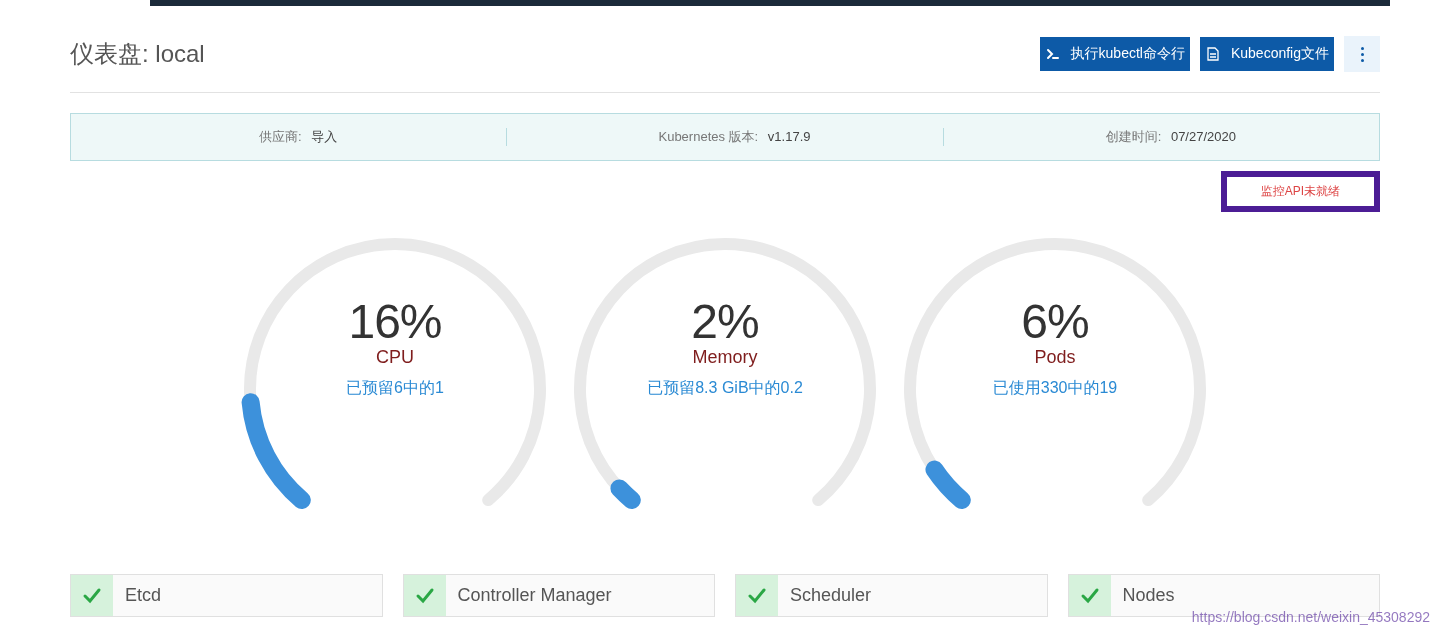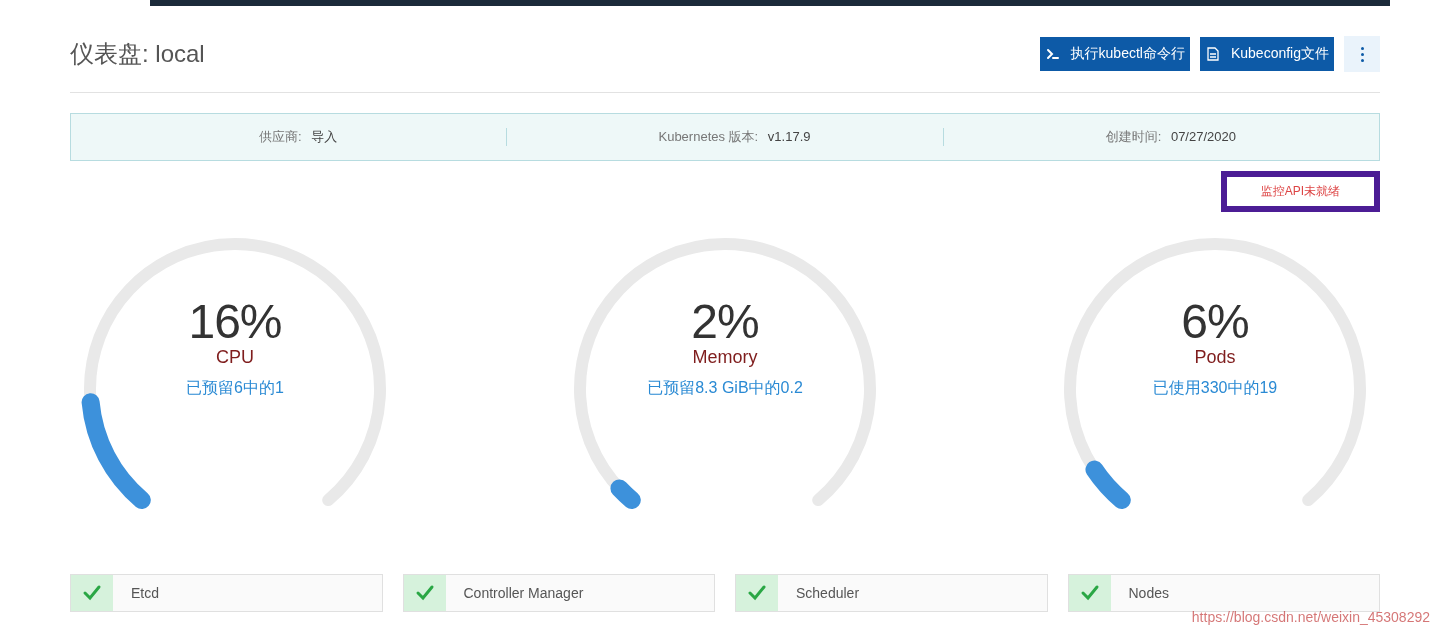--- a/index.html
+++ b/index.html
@@ -13,33 +13,33 @@
   .btn .icon-box { width: 16px; height: 16px; display: inline-flex; align-items: center; justify-content: center; }
   .more-btn { width: 36px; height: 36px; background: #eaf3fb; border: none; color: #0d5aa7; font-size: 18px; cursor: pointer; display: flex; align-items: center; justify-content: center; flex-direction: column; gap: 3px; }
   .dot { width: 3px; height: 3px; background: #0d5aa7; border-radius: 50%; }
   .divider { border: none; border-top: 1px solid #e2e2e2; margin-bottom: 20px; }
   .info-banner { display: flex; border: 1px solid #b7dce0; background: #eef8f8; padding: 14px 0; margin-bottom: 10px; }
   .info-cell { flex: 1; text-align: center; font-size: 13px; color: #777; border-right: 1px solid #b7dce0; padding-left: 19px; }
   .info-cell:last-child { border-right: none; }
   .info-cell .val { color: #444; margin-left: 6px; }
   .alert-row { display: flex; justify-content: flex-end; margin-bottom: 12px; }
   .alert-box { border: 6px solid #4c1d95; color: #d44; font-size: 12px; padding: 6px 34px; }
-  .gauges { display: flex; justify-content: space-between; margin-bottom: 50px; }
+  .gauges { display: flex; justify-content: center; margin-bottom: 50px; }
   .gauge { width: 330px; text-align: center; position: relative; }
   .gauge svg { display: block; margin: 0 auto; }
   .gauge-center { position: absolute; left: 50%; transform: translateX(-50%); top: 70px; width: 260px; }
   .gauge-pct { font-size: 48px; font-weight: 400; color: #333; letter-spacing: -1px; }
   .gauge-label { font-size: 18px; color: #7f1d1d; margin-top: -2px; }
   .gauge-sub { font-size: 16px; color: #2a8ad4; margin-top: 10px; }
   .status-row { display: flex; gap: 20px; margin-bottom: 30px; }
   .status-card { flex: 1; display: flex; align-items: stretch; border: 1px solid #e0e0e0; background: #fafafa; }
   .status-icon { width: 42px; background: #d6f2dc; display: flex; align-items: center; justify-content: center; }
-  .status-label { flex: 1; padding: 10px 18px; font-size: 14px; color: #555; }
+  .status-label { flex: 1; padding: 10px 12px; font-size: 18px; color: #555; }
   .events { border: 1px solid #e0e0e0; padding: 8px 12px; display: flex; align-items: center; gap: 10px; }
-  .watermark { position: fixed; bottom: 12px; right: 20px; color: #b91c1c; font-size: 14px; opacity: .6; text-align: center; }
+  .watermark { position: fixed; bottom: 12px; right: 20px; color: #4c1d95; font-size: 14px; opacity: .6; text-align: center; }
 </style>
 </head>
 <body>
 
 <div class="topbar"></div>
 
 <div class="content">
 
   <div class="header-row">
     <div class="page-title">仪表盘: local</div>

